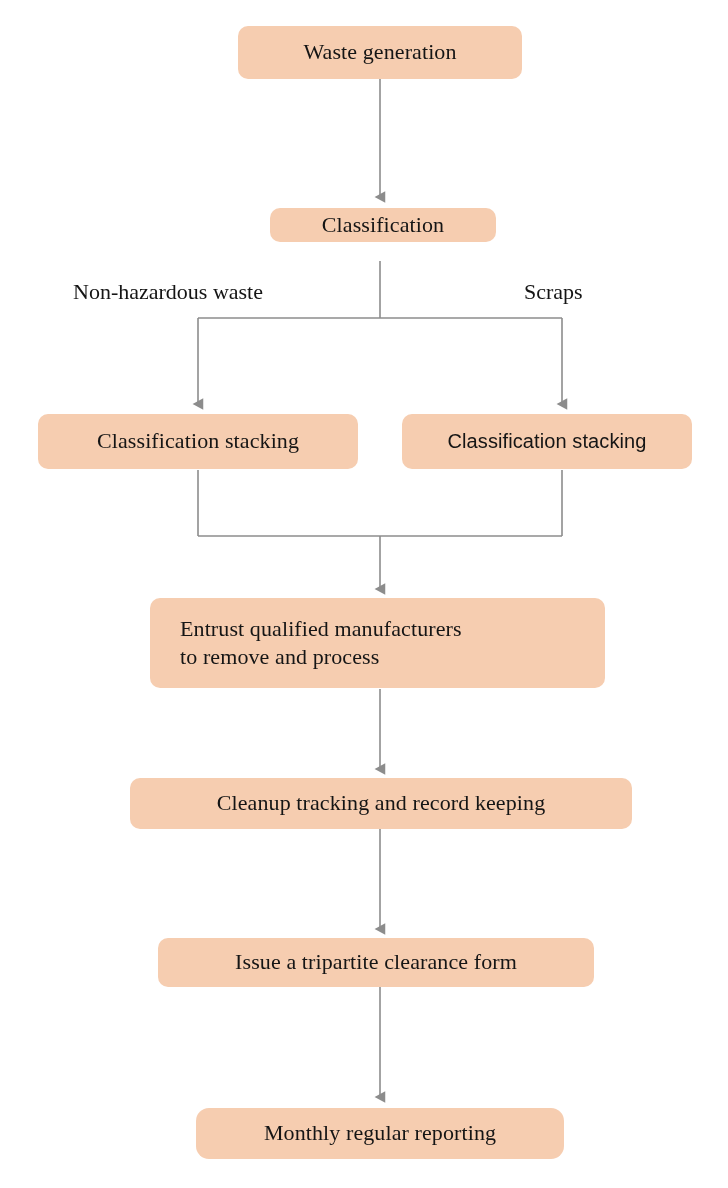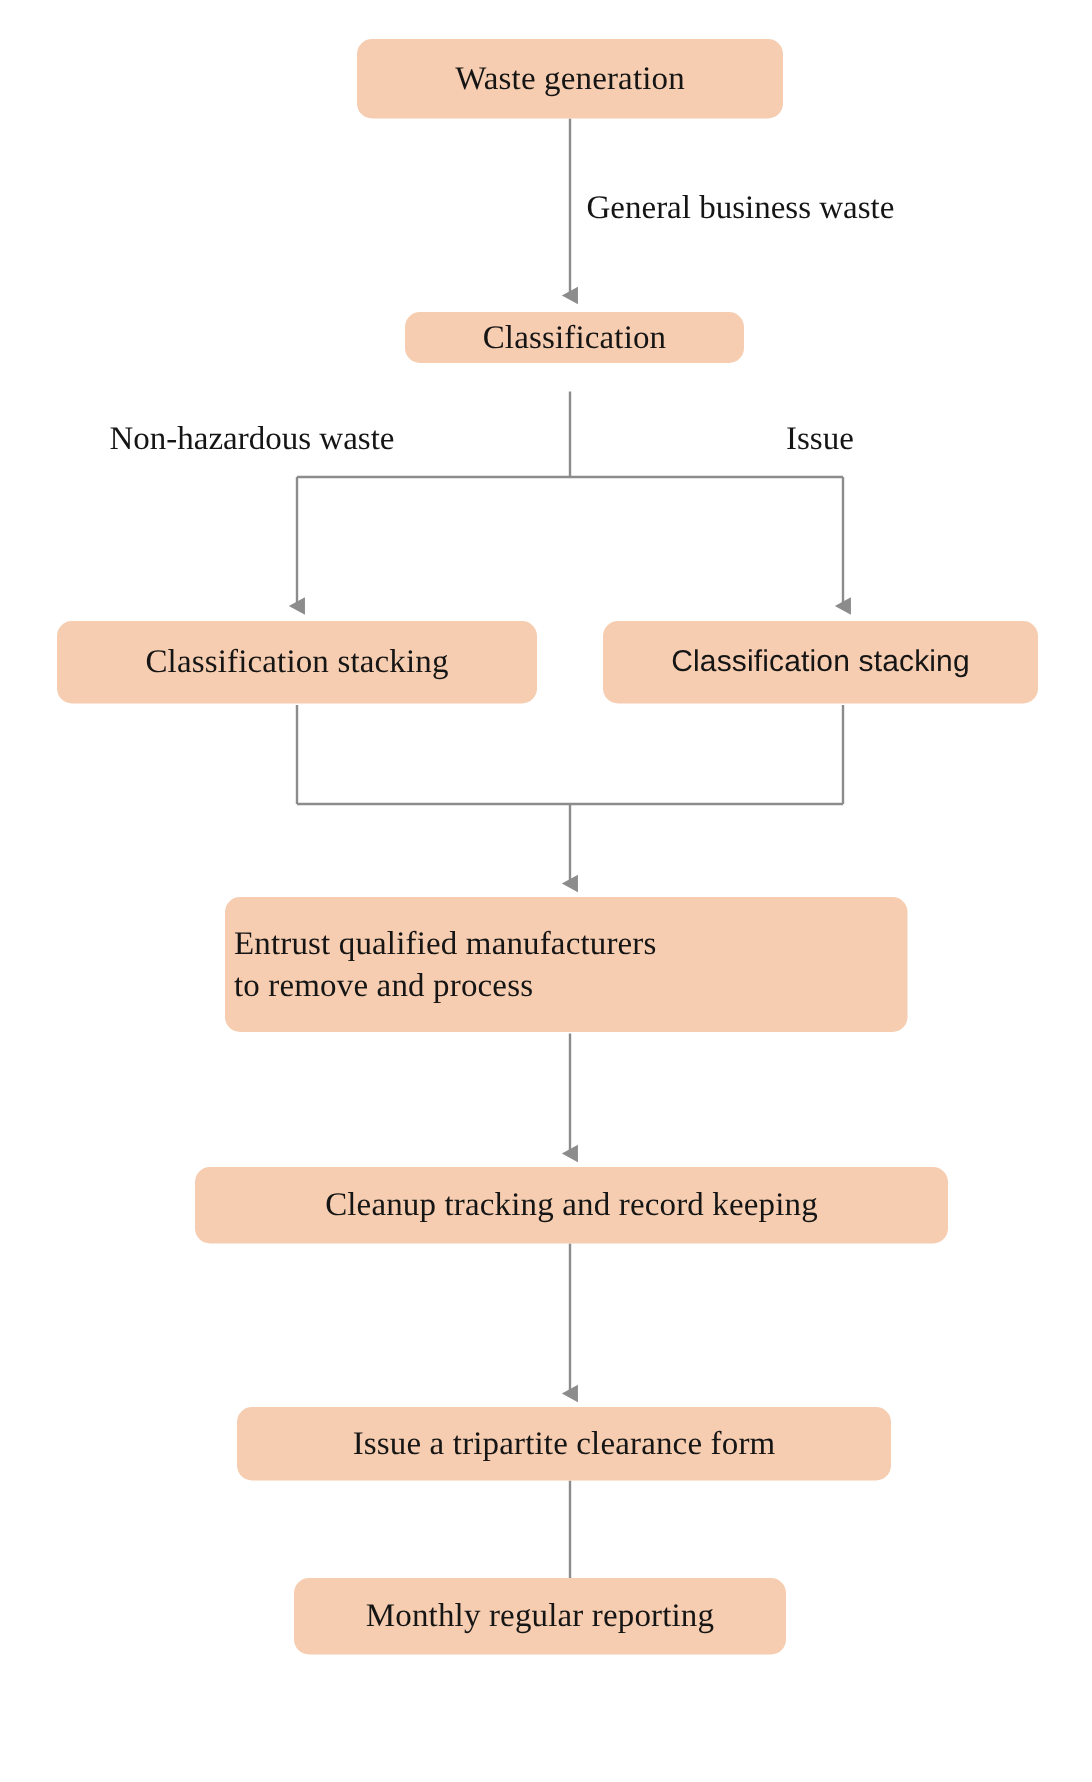--- a/index.html
+++ b/index.html
@@ -35,21 +35,21 @@
     text-align: left;
     font-size: 22px;
     line-height: 1.28;
     letter-spacing: 0.1px;
     white-space: pre-line;
     padding: 2px 10px;
   }
   .node.left-text {
     justify-content: flex-start;
     text-align: left;
-    padding-left: 6px;
+    padding-left: 30px;
   }
   .node.sans {
     font-family: "Liberation Sans", "DejaVu Sans", sans-serif;
     font-size: 20px;
   }
   .edge-label {
     position: absolute;
     color: #151515;
     font-size: 22px;
     line-height: 1.2;
@@ -97,21 +97,20 @@
 
   <div class="node sans" style="left:402px; top:414px; width:290px; height:55px;">Classification stacking</div>
 
   <div class="node left-text" style="left:150px; top:598px; width:455px; height:90px;">Entrust qualified manufacturers
 to remove and process</div>
 
   <div class="node" style="left:158px; top:938px; width:436px; height:49px;">Issue a tripartite clearance form</div>
 
   <div class="node" style="left:130px; top:778px; width:502px; height:51px;">Cleanup tracking and record keeping</div>
 
-  <div class="node" style="left:196px; top:1052px; width:328px; height:51px;">Monthly regular reporting</div>
+  <div class="node" style="left:196px; top:1108px; width:368px; height:51px;border-radius:13px;">Monthly regular reporting</div>
 
-  <div class="edge-label" style="left:391px; top:125px;">General business waste</div>
 
   <div class="edge-label" style="left:57px; top:279px;margin-left:16px;">Non-hazardous waste</div>
 
-  <div class="edge-label" style="left:524px; top:279px;">Issue</div>
+  <div class="edge-label" style="left:524px; top:279px;">Scraps</div>
 
 </div>
 
 </body></html>

